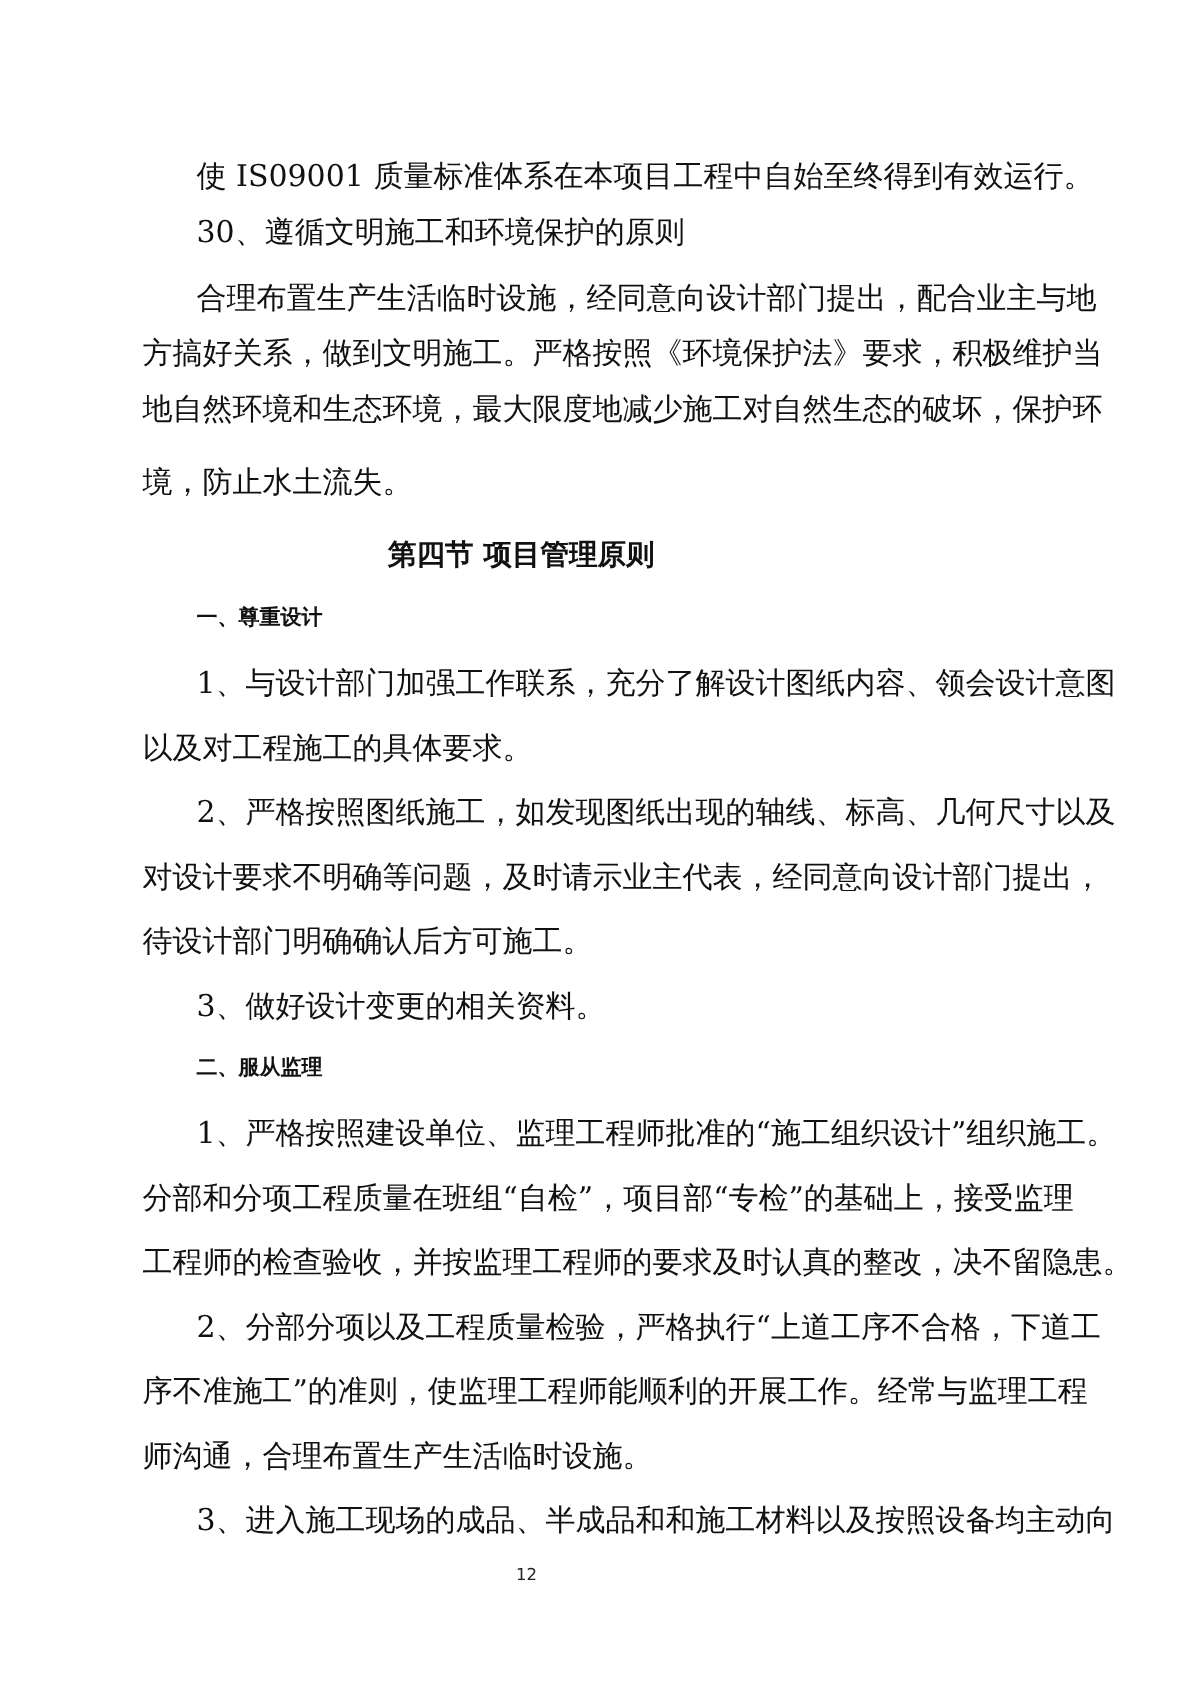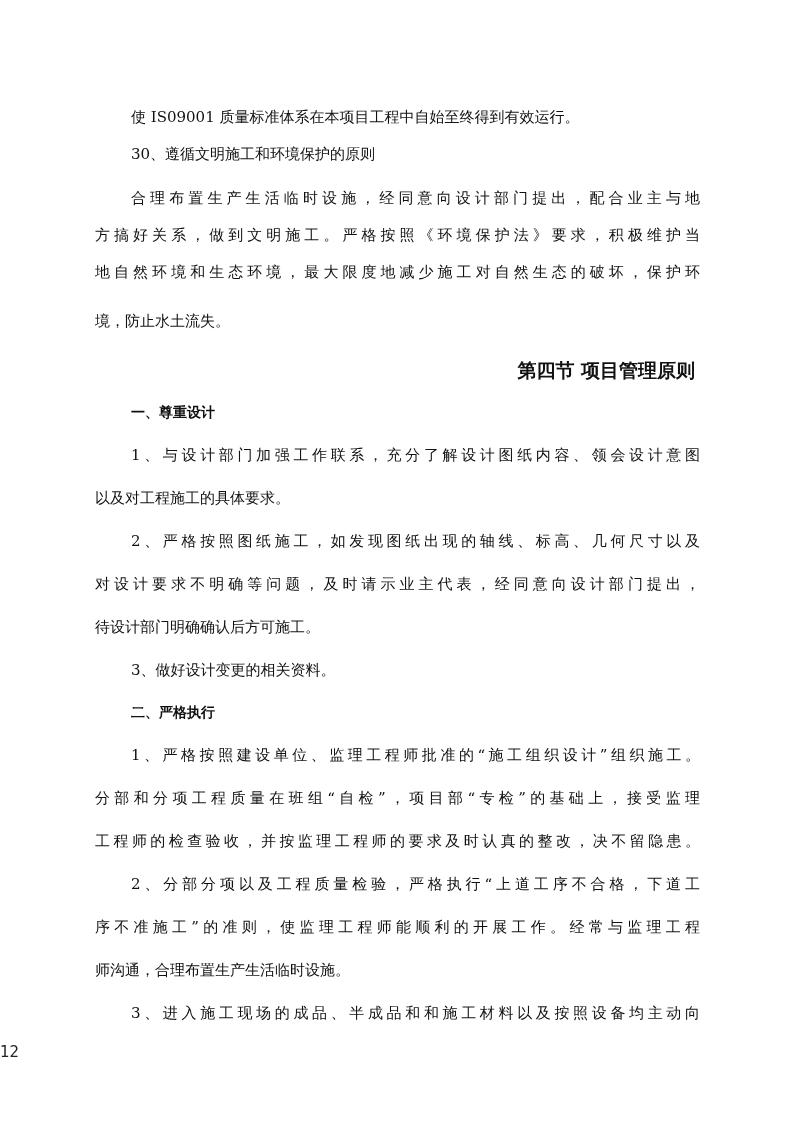--- a/index.html
+++ b/index.html
@@ -1,26 +1,26 @@
 <!DOCTYPE html>
 <html><head>
   <meta charset="utf-8">
   <style>
     html, body { margin: 0; padding: 0; background: #ffffff; }
     body { width: 793px; height: 1122px; position: relative; overflow: hidden;
            font-family: "DejaVu Serif", "Liberation Serif", serif; color: #111; }
-    .line { position: absolute; left: 95px; width: 605px; font-size: 15px; line-height: 22px;
+    .line { position: absolute; left: 95px; width: 605px; font-size: 20px; line-height: 22px;
             white-space: nowrap; overflow: visible; text-align: justify; text-align-last: justify; }
     .indent { left: 131px; width: 569px; }
     .last { text-align-last: left; }
-    .title { position: absolute; left: 0; width: 695px; text-align: right; font-weight: bold;
+    .title { position: absolute; left: 0; width: 695px; text-align: center; font-weight: bold;
              font-size: 19px; line-height: 22px; font-family: "DejaVu Sans", sans-serif; }
     .heading { position: absolute; left: 131px; font-weight: bold; font-size: 14px; line-height: 22px;
                font-family: "DejaVu Sans", sans-serif; }
-    .pagenum { position: absolute; left: 0; width: 702px; font-size: 15px;
+    .pagenum { position: absolute; left: 0; width: 702px; text-align: center; font-size: 11px;
                font-family: "DejaVu Sans", sans-serif; color: #222; }
   </style>
 </head>
 <body>
 
 <div>
   <div class="line indent last" style="top:106px">使 IS09001 质量标准体系在本项目工程中自始至终得到有效运行。</div>
   <div class="line indent last" style="top:143px">30、遵循文明施工和环境保护的原则</div>
   <div class="line indent" style="top:187px">合理布置生产生活临时设施，经同意向设计部门提出，配合业主与地</div>
   <div class="line" style="top:224px">方搞好关系，做到文明施工。严格按照《环境保护法》要求，积极维护当</div>
@@ -30,21 +30,21 @@
   <div class="title" style="top:359px">第四节  项目管理原则</div>
 
   <div class="heading" style="top:401px">一、尊重设计</div>
   <div class="line indent" style="top:444px">1、与设计部门加强工作联系，充分了解设计图纸内容、领会设计意图</div>
   <div class="line last" style="top:487px">以及对工程施工的具体要求。</div>
   <div class="line indent" style="top:530px">2、严格按照图纸施工，如发现图纸出现的轴线、标高、几何尺寸以及</div>
   <div class="line" style="top:573px">对设计要求不明确等问题，及时请示业主代表，经同意向设计部门提出，</div>
   <div class="line last" style="top:616px">待设计部门明确确认后方可施工。</div>
   <div class="line indent last" style="top:659px">3、做好设计变更的相关资料。</div>
 
-  <div class="heading" style="top:701px">二、严格执行</div>
+  <div class="heading" style="top:701px">二、服从监理</div>
   <div class="line indent" style="top:744px">1、严格按照建设单位、监理工程师批准的“施工组织设计”组织施工。</div>
   <div class="line" style="top:787px">分部和分项工程质量在班组“自检”，项目部“专检”的基础上，接受监理</div>
   <div class="line" style="top:830px">工程师的检查验收，并按监理工程师的要求及时认真的整改，决不留隐患。</div>
   <div class="line indent" style="top:873px">2、分部分项以及工程质量检验，严格执行“上道工序不合格，下道工</div>
   <div class="line" style="top:916px">序不准施工”的准则，使监理工程师能顺利的开展工作。经常与监理工程</div>
   <div class="line last" style="top:959px">师沟通，合理布置生产生活临时设施。</div>
   <div class="line indent" style="top:1002px">3、进入施工现场的成品、半成品和和施工材料以及按照设备均主动向</div>
 
   <div class="pagenum" style="top:1043px">12</div>
 </div>

